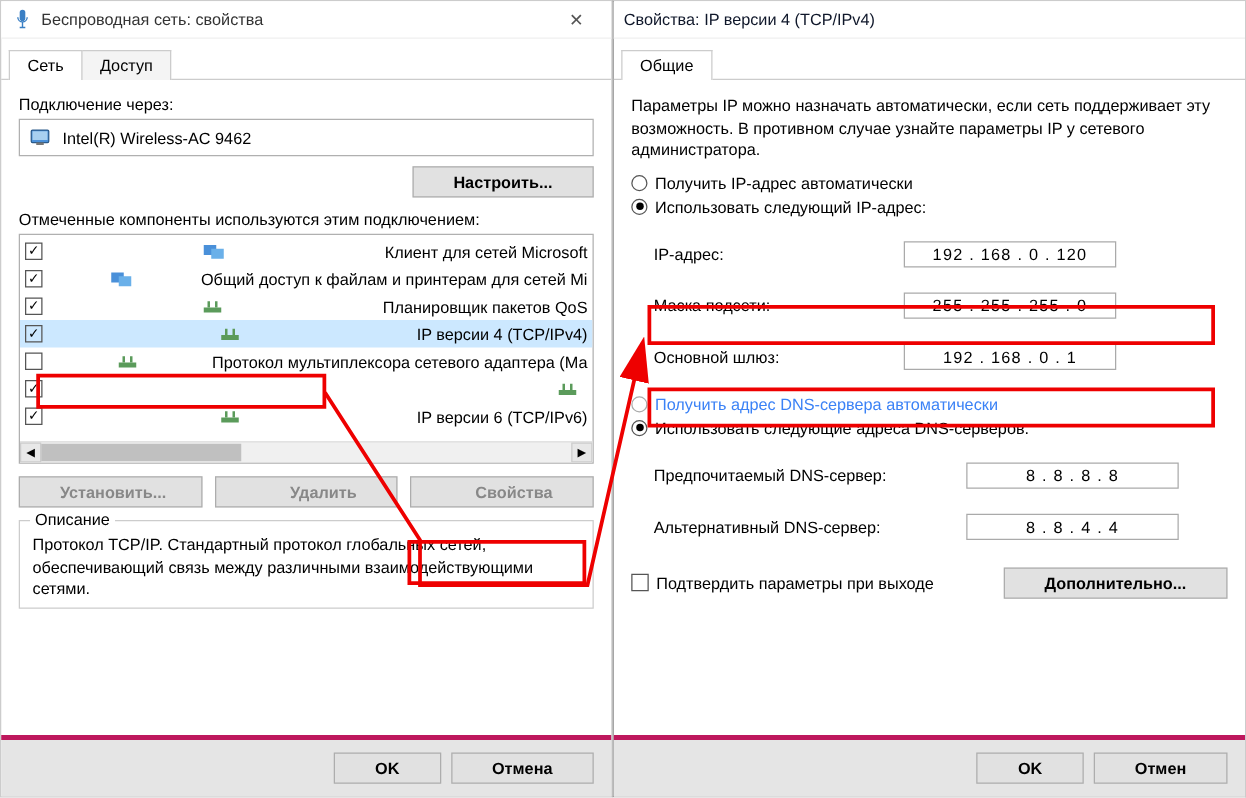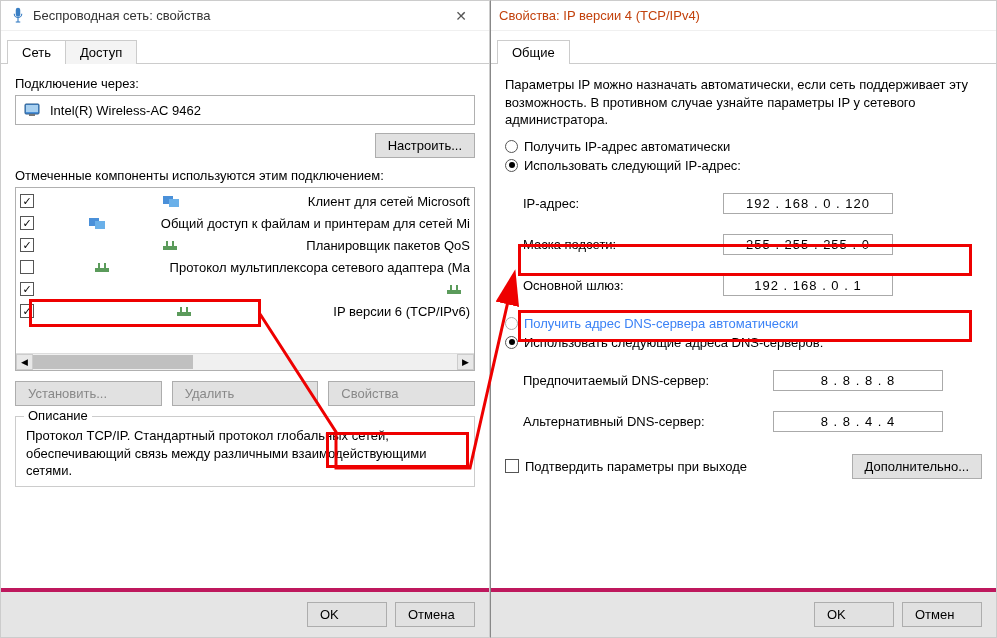--- a/index.html
+++ b/index.html
@@ -12,21 +12,21 @@
 .titlebar .title { flex: 1; color: #333; }
 .titlebar .close { width: 40px; text-align: center; color: #555; font-size: 14px; }
 .tabrow { display: flex; border-bottom: 1px solid #ccc; padding-left: 6px; padding-top: 8px; }
 .tab { padding: 4px 14px; border: 1px solid #ccc; border-bottom: none; background: #fff; margin-right: -1px; cursor: default; position: relative; top: 1px; }
 .tab.active { background: #fff; z-index: 2; }
 .tab.inactive { background: #f4f4f4; }
 .content { padding: 12px 14px; }
 .label { margin-bottom: 4px; }
 .adapter-box { border: 1px solid #b0b0b0; padding: 6px 8px; display: flex; align-items: center; height: 30px; }
 .adapter-icon { width: 20px; height: 16px; margin-right: 6px; }
-.btn { border: 1px solid #adadad; background: #e1e1e1; padding: 4px 12px; text-align: left; display: inline-block; min-width: 80px; }
+.btn { border: 1px solid #adadad; background: #e1e1e1; padding: 4px 32px; text-align: right; display: inline-block; min-width: 80px; font-weight: bold; }
 .btn.disabled { color: #888; }
 .row-right { text-align: right; margin-top: 8px; }
 .components-box { border: 1px solid #b0b0b0; height: 184px; overflow: hidden; position: relative; margin-top: 4px; }
 .components-list { padding: 2px 0; }
 .comp-item { display: flex; align-items: center; height: 22px; padding: 0 4px; white-space: nowrap; overflow: hidden; justify-content: space-between; }
 .comp-item.selected { background: #cce8ff; }
 .comp-check { width: 14px; height: 14px; border: 1px solid #555; margin-right: 6px; display: flex; align-items: center; justify-content: center; flex-shrink: 0; }
 .comp-check.checked::after { content: '✓'; font-size: 11px; color: #000; line-height: 1; }
 .comp-icon { width: 22px; height: 18px; margin-right: 4px; flex-shrink: 0; display: flex; align-items: center; }
 .scroll-h { position: absolute; bottom: 0; left: 0; right: 0; height: 17px; background: #f0f0f0; border-top: 1px solid #ddd; display: flex; }
@@ -117,20 +117,31 @@
             <span class="comp-check checked"></span>
             <span class="comp-icon">
               <svg class="net-ic" viewBox="0 0 20 16">
                 <rect x="3" y="9" width="14" height="4" fill="#5b9b5b"></rect>
                 <rect x="6" y="4" width="2" height="5" fill="#5b9b5b"></rect>
                 <rect x="12" y="4" width="2" height="5" fill="#5b9b5b"></rect>
               </svg>
             </span>
             <span>Планировщик пакетов QoS</span>
           </div>
+          <div class="comp-item selected">
+            <span class="comp-check checked"></span>
+            <span class="comp-icon">
+              <svg class="net-ic" viewBox="0 0 20 16">
+                <rect x="3" y="9" width="14" height="4" fill="#5b9b5b"></rect>
+                <rect x="6" y="4" width="2" height="5" fill="#5b9b5b"></rect>
+                <rect x="12" y="4" width="2" height="5" fill="#5b9b5b"></rect>
+              </svg>
+            </span>
+            <span>IP версии 4 (TCP/IPv4)</span>
+          </div>
           <div class="comp-item">
             <span class="comp-check"></span>
             <span class="comp-icon">
               <svg class="net-ic" viewBox="0 0 20 16">
                 <rect x="3" y="9" width="14" height="4" fill="#5b9b5b"></rect>
                 <rect x="6" y="4" width="2" height="5" fill="#5b9b5b"></rect>
                 <rect x="12" y="4" width="2" height="5" fill="#5b9b5b"></rect>
               </svg>
             </span>
             <span>Протокол мультиплексора сетевого адаптера (Ма</span>
@@ -176,21 +187,21 @@
     </div>
   </div>
   <div class="bottom-btns">
     <span class="btn">OK</span>
     <span class="btn">Отмена</span>
   </div>
 </div>
 
 <div class="window win-right">
   <div class="titlebar">
-    <span class="title" style="color:#c2410c;">Свойства: IP версии 4 (TCP/IPv4)</span>
+    <span class="title" style="color:#0f172a;">Свойства: IP версии 4 (TCP/IPv4)</span>
   </div>
   <div class="tabrow">
     <div class="tab active">Общие</div>
   </div>
   <div class="content">
     <div class="para">Параметры IP можно назначать автоматически, если сеть поддерживает эту возможность. В противном случае узнайте параметры IP у сетевого администратора.</div>
 
     <div class="radio">
       <span class="radio-circle"></span>
       <span>Получить IP-адрес автоматически</span>

